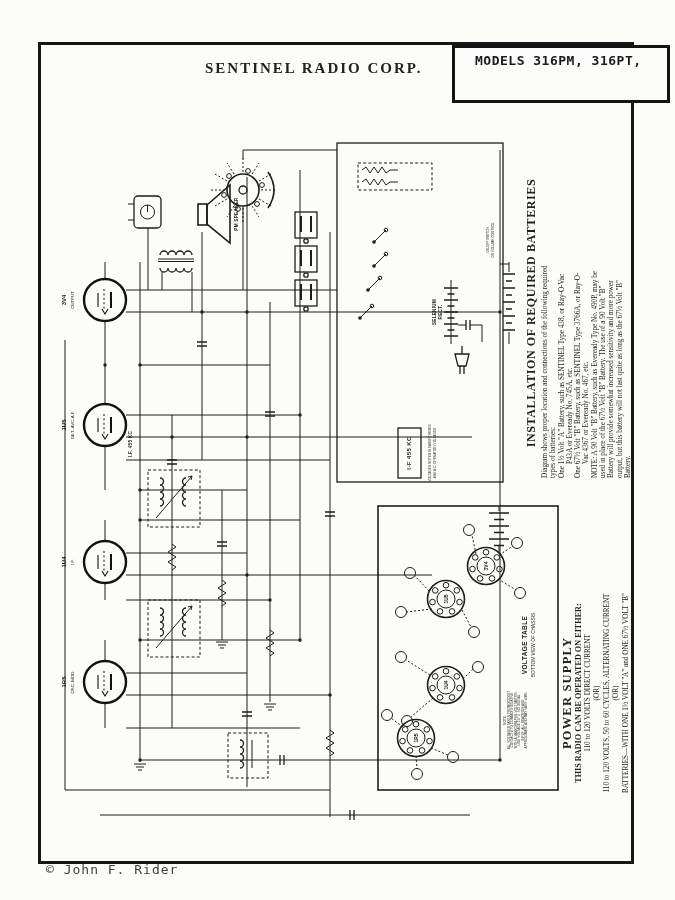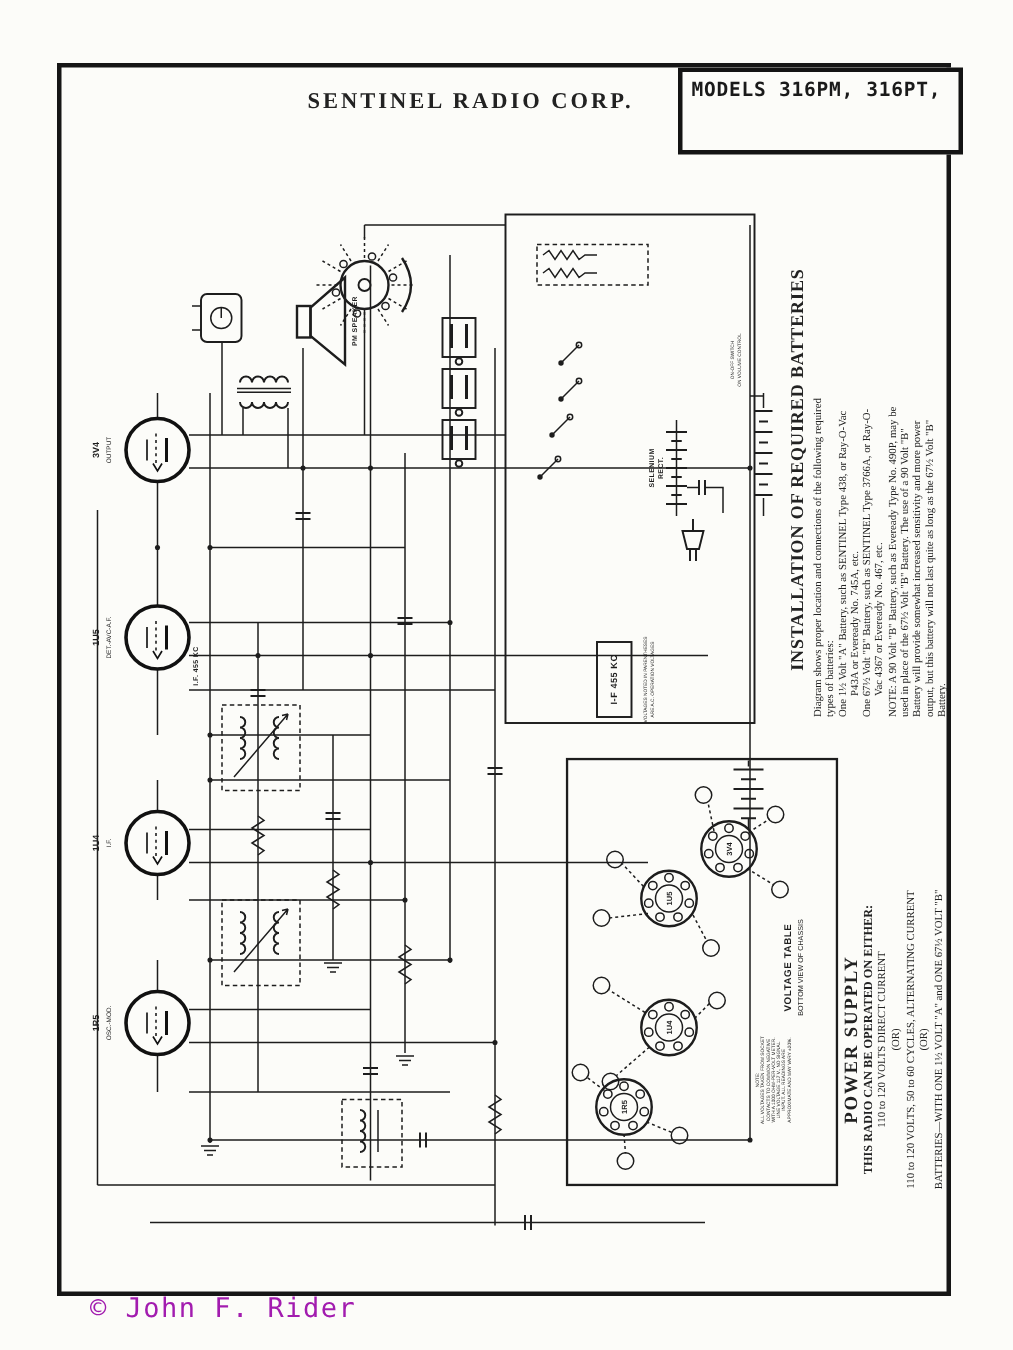--- a/index.html
+++ b/index.html
@@ -17,41 +17,41 @@
   }
   .page-title{
     left:205px;top:60px;width:230px;
     font-size:15px;font-weight:600;letter-spacing:2px;color:#222;
   }
   .models-box{
     left:452px;top:45px;width:172px;height:46px;
     border:3px solid #141414;background:#fcfcf9;
     font-family:"DejaVu Sans Mono",monospace;
     font-size:13px;font-weight:bold;line-height:20px;
-    padding:3px 6px;letter-spacing:.5px;color:#1a1a1a;
+    padding:3px 20px;letter-spacing:.5px;color:#1a1a1a;
   }
   
   .rot{transform:rotate(-90deg);transform-origin:left top;position:absolute;}
   .battery-block{
     left:524px;top:478px;width:330px;height:104px;
     font-family:"Liberation Serif",serif;color:#222;
   }
   .battery-title{font-size:12px;font-weight:bold;text-align:center;letter-spacing:.6px;margin-bottom:2px;}
   .battery-line{font-size:7.2px;line-height:8.3px;white-space:nowrap;}
   .battery-line.ind{padding-left:14px;}
   .power-block{
     left:561px;top:830px;width:274px;height:74px;text-align:center;
     font-family:"Liberation Serif",serif;color:#222;
   }
   .power-title{font-size:12.5px;font-weight:bold;letter-spacing:1.2px;line-height:13px;}
   .power-line{font-size:7.2px;line-height:9.6px;white-space:nowrap;}
   .power-line.strong{font-weight:bold;font-size:8.2px;}
   .copyright{
-    left:60px;top:862px;font-family:"DejaVu Sans Mono",monospace;
-    font-size:18px;color:#a21caf;letter-spacing:1px;
+    left:46px;top:862px;font-family:"DejaVu Sans Mono",monospace;
+    font-size:13px;color:#404040;letter-spacing:1px;
   }
   
   svg text{fill:#1d1d1d;font-family:"Liberation Sans",sans-serif;}
   .w{stroke:#1d1d1d;stroke-width:1;fill:none;}
   .w13{stroke:#1d1d1d;stroke-width:1.3;fill:none;}
   .w16{stroke:#1d1d1d;stroke-width:1.6;fill:none;}
   .dsh{stroke-dasharray:3 2.2;}
   .dsh2{stroke-dasharray:2 2;}
   .dot{fill:#1d1d1d;}
   .tk{stroke:#111;stroke-width:2.4;fill:none;}

